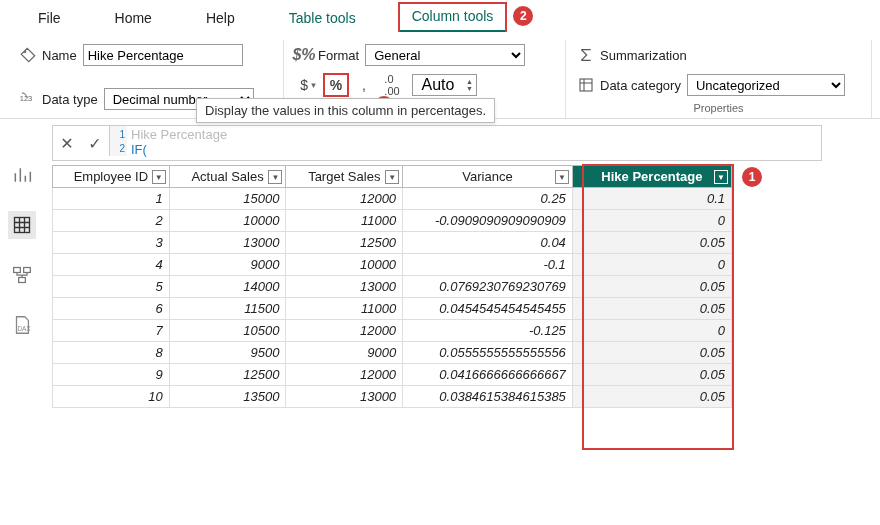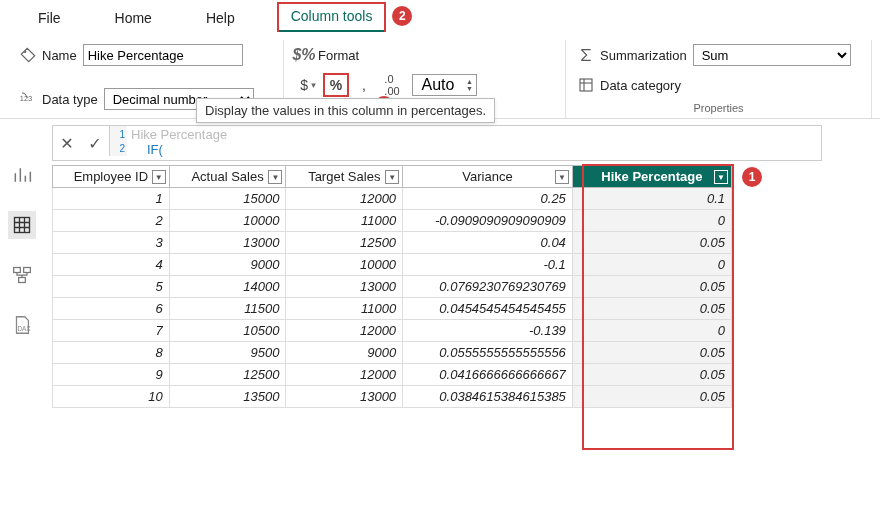--- a/index.html
+++ b/index.html
@@ -35,21 +35,21 @@
   
   .rail { position:absolute; left:0; top:155px; width:44px; display:flex; flex-direction:column; align-items:center; gap:22px; padding-top:6px; }
   .rail .ric { width:28px; height:28px; display:flex; align-items:center; justify-content:center; color:#666; cursor:pointer; }
   .rail .ric.active { background:#e8e8e8; color:#222; }
   
   
   .fbar { display:flex; align-items:flex-start; margin:6px 0 4px 52px; border:1px solid #ccc; height:36px; width:770px;}
   .fbar .fbbtn { width:28px; height:34px; display:flex; align-items:center; justify-content:center; font-size:16px; color:#555; cursor:pointer;}
   .fbar .gutter { width:18px; background:#f5f5f5; border-left:1px solid #ccc; font-size:10px; color:#1a7bbf; text-align:right; padding:2px 2px 0 0; line-height:14px;}
   .fbar .code { padding:1px 4px; font-family: Consolas, monospace; font-size:13px; line-height:15px; }
-  .code .kw { color:#1a7bbf;margin-left:16px; }
+  .code .kw { color:#1a7bbf; }
   .code .dim { color:#bbb; }
   
   
   .grid-wrap { margin-left:52px; width:770px; }
   table.grid { border-collapse:collapse; font-size:13px; width:680px; }
   .grid th { background:#fff; border:1px solid #bbb; padding:3px 4px; position:relative; font-weight:400; text-align:center; white-space:nowrap; }
   .grid th.sel { background:#0a6b5f; color:#fff; }
   .grid th .dd { position:absolute; right:3px; top:4px; width:14px; height:14px; border:1px solid #888; background:#fff; display:flex; align-items:center; justify-content:center; font-size:8px; color:#555; cursor:pointer;}
   .grid th.sel .dd { border-color:#fff; background:transparent; color:#fff; }
   .grid td { border:1px solid #ddd; padding:3px 6px; text-align:right; font-style:italic; color:#222; }
@@ -58,20 +58,21 @@
   .col-highlight { position:absolute; border:2px solid #d63b3b; pointer-events:none; }
   
 </style>
 </head>
 <body>
 
 <div class="ribbon-tabs">
   <div class="rtab">File</div>
   <div class="rtab">Home</div>
   <div class="rtab">Help</div>
+  <div class="rtab active">Table tools</div>
   <div class="rtab active col-tools" style="position:relative;">
     <span>Column tools</span>
     <span class="badge" style="right:-28px; top:2px;">2</span>
   </div>
 </div>
 
 <div class="ribbon">
 
   <div class="group" style="width:276px;">
     <div class="row">
@@ -92,20 +93,21 @@
       </span>
       <span class="field-label">Data type</span>
       <select class="ctrl" style="width:150px"><option>Decimal number</option></select>
     </div>
   </div>
 
   <div class="group" style="width:282px; position:relative;">
     <div class="row">
       <span class="ic" style="font-weight:700; font-style:italic; color:#666;">$%</span>
       <span class="field-label">Format</span>
+      <select class="ctrl" style="width:160px"><option>General</option></select>
     </div>
     <div class="row" style="position:relative;">
       <span class="fmt-btn dd">$</span>
       <span class="fmt-btn boxed">%</span>
       <span class="fmt-btn">,</span>
       <span class="fmt-btn" style="font-size:11px;">.0<br>.00</span>
       <div class="spin-wrap">
         <input value="Auto" style="">
         <div class="arrows">
             <span>▲</span>
@@ -118,30 +120,30 @@
   </div>
 
   <div class="group" style="flex:1;">
     <div class="row">
       <span class="ic">
         <svg width="16" height="16" viewBox="0 0 24 24">
             <path fill="none" stroke="#555" stroke-width="1.8" d="M5 4h14M5 20h14M5 4l8 8-8 8"></path>
           </svg>
       </span>
       <span class="field-label">Summarization</span>
-      <select class="ctrl" style="width:158px"><option>Sum</option></select>
     </div>
     <div class="row">
       <span class="ic">
         <svg width="16" height="16" viewBox="0 0 24 24">
             <rect x="3" y="3" width="18" height="18" fill="none" stroke="#555" stroke-width="1.6"></rect>
             <path stroke="#555" stroke-width="1.6" d="M3 9h18M9 3v18"></path>
           </svg>
       </span>
       <span class="field-label">Data category</span>
+      <select class="ctrl" style="width:158px"><option>Uncategorized</option></select>
     </div>
     <div class="glabel">Properties</div>
   </div>
 
   <div class="tooltip">Display the values in this column in percentages.</div>
 </div>
 
 <div class="rail">
   <div class="ric">
     <svg width="20" height="20" viewBox="0 0 24 24">
@@ -231,21 +233,21 @@
           <td>6</td>
           <td>11500</td>
           <td>11000</td>
           <td>0.0454545454545455</td>
           <td class="sel">0.05</td>
         </tr>
         <tr>
           <td>7</td>
           <td>10500</td>
           <td>12000</td>
-          <td>-0.139</td>
+          <td>-0.125</td>
           <td class="sel">0</td>
         </tr>
         <tr>
           <td>8</td>
           <td>9500</td>
           <td>9000</td>
           <td>0.0555555555555556</td>
           <td class="sel">0.05</td>
         </tr>
         <tr>

